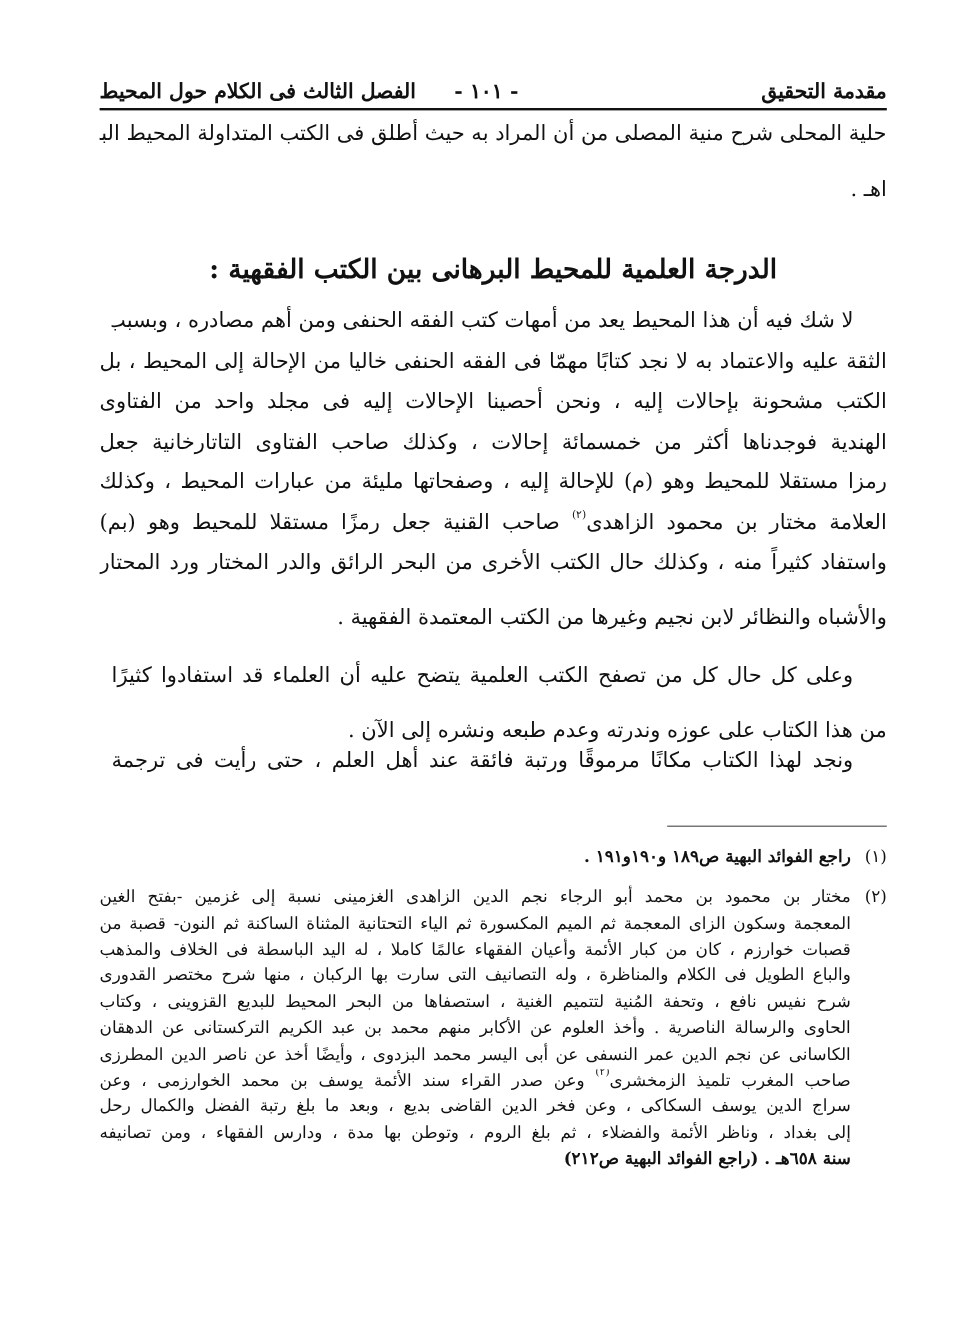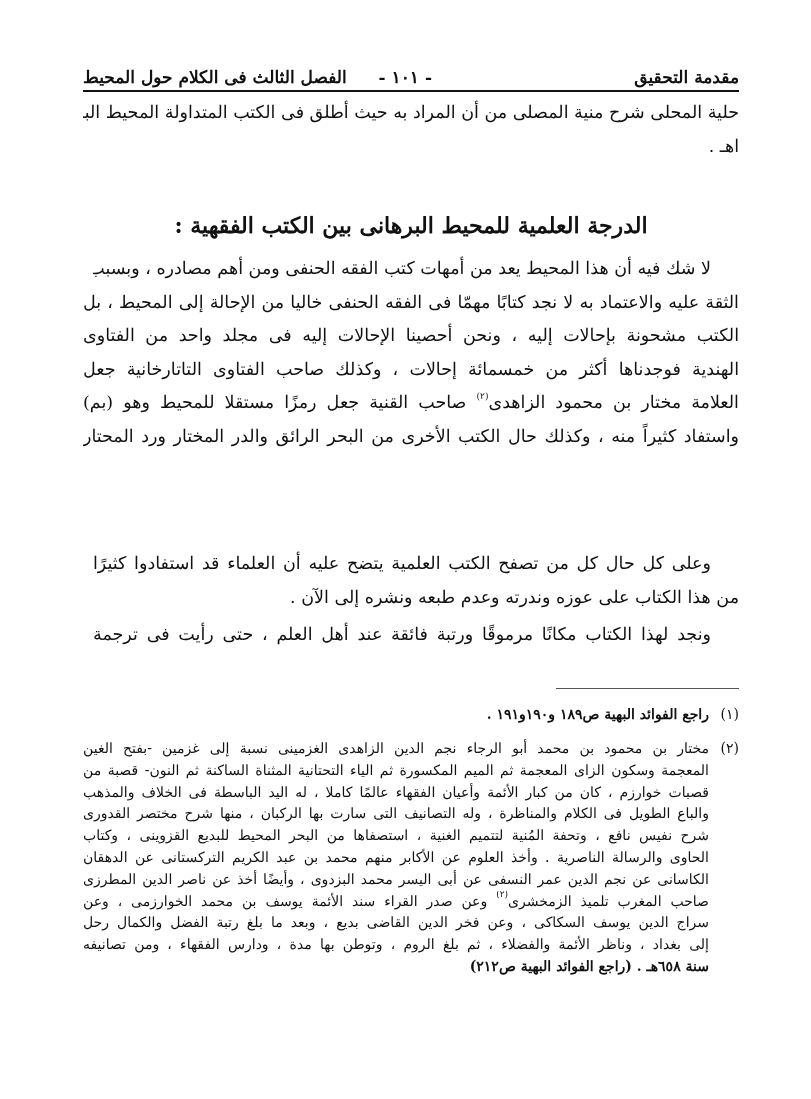--- a/index.html
+++ b/index.html
@@ -18,21 +18,21 @@
     .page-number { margin: 0 0 4px 26px; }
     .header-rule {
       position: absolute; top: 90px; left: 0; right: 0; height: 0;
       border-top: 2px solid #111;
     }
     .para {
       position: absolute; left: 0; right: 0; text-align: justify;
       text-align-last: auto; font-size: 17.5px; line-height: 33.5px;
     }
     .para .ln { display: block; text-align: justify; text-align-last: justify; white-space: nowrap; overflow: hidden; }
-    .para .ln.last { text-align-last: right; }
+    .para .ln.last { text-align-last: right; margin-top: 12px; }
     .para .ln.indent { padding-right: 28px; margin-left: 10px; }
     sup { font-size: 9px; vertical-align: 9px; line-height: 0; }
     .section-heading {
       position: absolute; top: 207px; left: 0; right: 0;
       font-size: 22px; font-weight: bold; line-height: 36px; text-align: center;
       white-space: nowrap;
     }
     .fn-rule {
       position: absolute; top: 688px; right: 0; width: 183px; height: 0;
       border-top: 1px solid #555;
@@ -64,22 +64,24 @@
     <span class="ln last">اهـ .</span>
   </div>
 
   <div class="section-heading">الدرجة العلمية للمحيط البرهانى  بين الكتب الفقهية :</div>
 
   <div class="para" style="top:252px;">
     <span class="ln indent">لا شك فيه أن هذا  المحيط يعد من أمهات كتب الفقه الحنفى ومن أهم مصادره ،  وبسبب</span>
     <span class="ln">الثقة عليه والاعتماد به لا نجد كتابًا مهمّا فى الفقه الحنفى خاليا من الإحالة إلى المحيط ، بل</span>
     <span class="ln">الكتب مشحونة بإحالات إليه ، ونحن أحصينا الإحالات إليه فى مجلد واحد من الفتاوى</span>
     <span class="ln">الهندية فوجدناها أكثر من خمسمائة إحالات ، وكذلك صاحب  الفتاوى التاتارخانية  جعل</span>
+    <span class="ln">رمزا مستقلا للمحيط وهو (م) للإحالة إليه ، وصفحاتها مليئة من عبارات المحيط ، وكذلك</span>
     <span class="ln"><span>العلامة مختار  بن محمود الزاهدى</span><sup>(٢)</sup> <span>صاحب القنية جعل رمزًا مستقلا للمحيط وهو (بم)</span></span>
     <span class="ln">واستفاد كثيراً منه ، وكذلك حال الكتب الأخرى من البحر الرائق والدر المختار ورد المحتار</span>
+    <span class="ln last">والأشباه والنظائر لابن نجيم وغيرها من الكتب المعتمدة الفقهية .</span>
   </div>
 
   <div class="para" style="top:547px;">
     <span class="ln indent">وعلى كل حال كل من تصفح الكتب العلمية يتضح عليه أن العلماء قد استفادوا كثيرًا</span>
     <span class="ln last">من هذا الكتاب على عوزه وندرته وعدم طبعه ونشره إلى الآن .</span>
   </div>
 
   <div class="para" style="top:618px;">
     <span class="ln indent">ونجد لهذا الكتاب مكانًا مرموقًا ورتبة فائقة عند أهل العلم ، حتى رأيت فى   ترجمة</span>
   </div>

